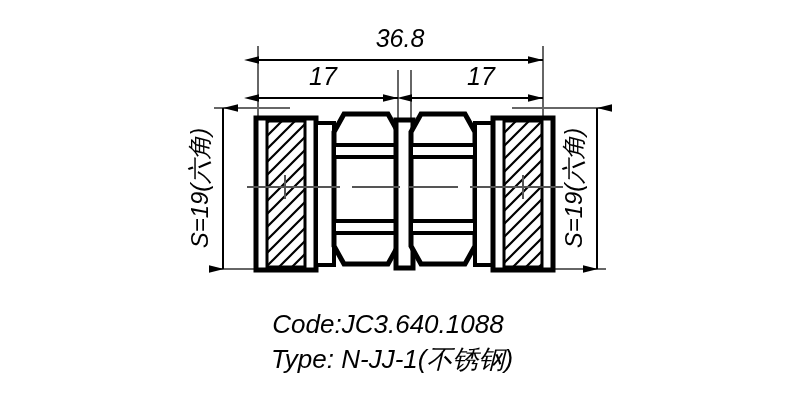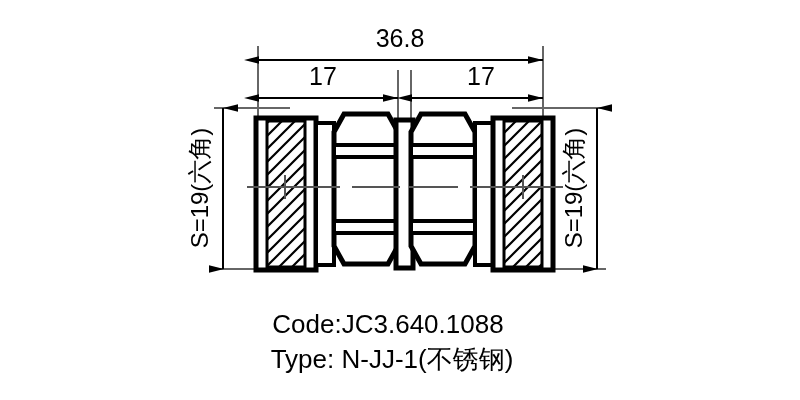--- a/index.html
+++ b/index.html
@@ -13,20 +13,21 @@
     font-family: "Liberation Sans", sans-serif;
     overflow: hidden;
     position: relative;
   }
   #drawing-root {
     position: absolute;
     left: 0;
     top: 0;
     width: 660px;
     height: 400px;
+    font-style: italic;
   }
   svg.dwg {
     display: block;
     width: 800px;
     height: 400px;
   }
   text.dim-text {
     font-family: "Liberation Sans", sans-serif;
     font-size: 25px;
     fill: #000000;

